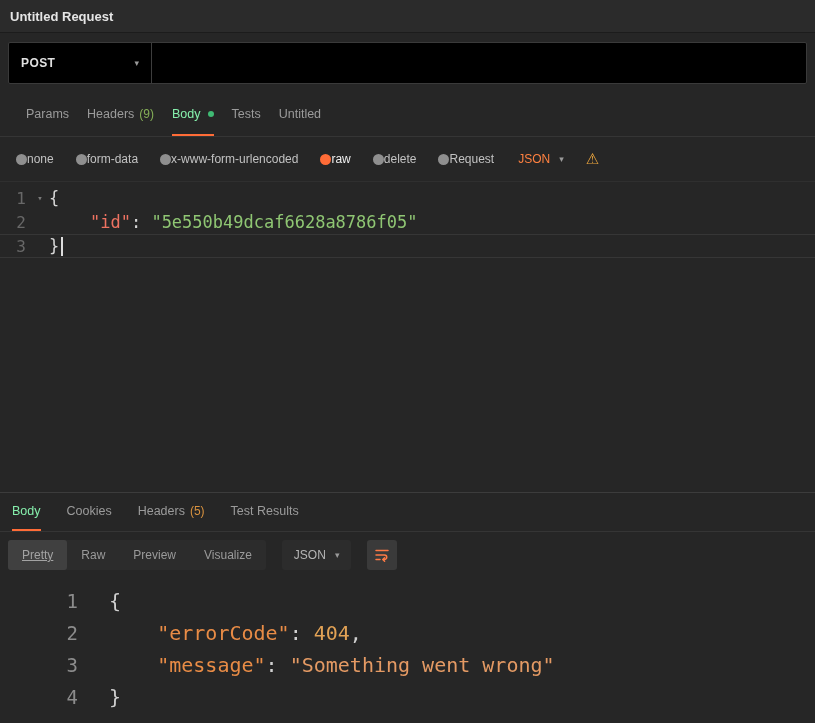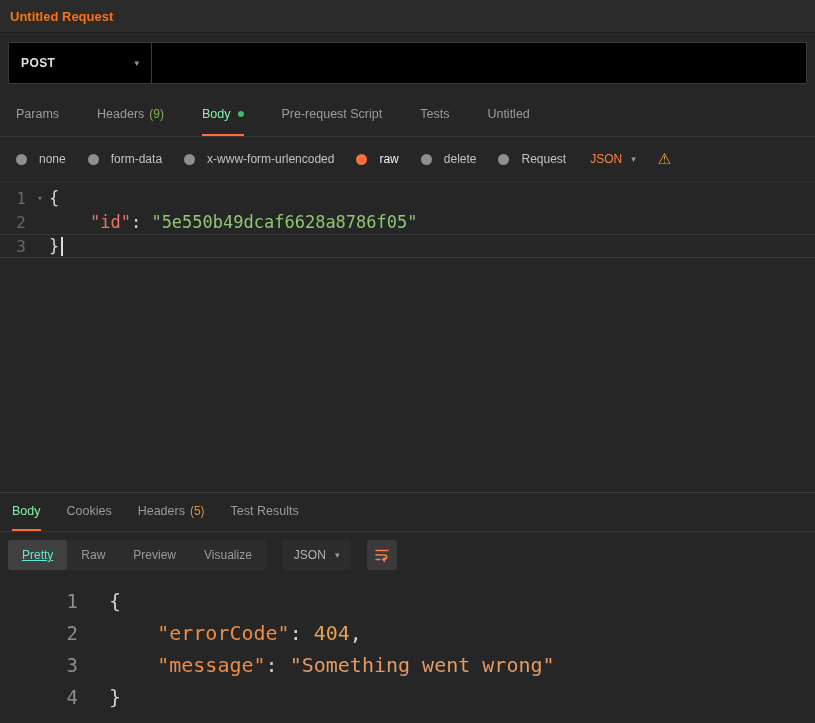--- a/index.html
+++ b/index.html
@@ -8,56 +8,56 @@
     background:#262626;color:#ccc;
     font-family:"Liberation Sans",sans-serif;
     display:flex;flex-direction:column;
     -webkit-font-smoothing:antialiased;
   }
   
   .topbar{
     height:32px;flex:none;background:#2b2b2b;border-bottom:1px solid #1c1c1c;
     display:flex;align-items:center;padding:0 10px;
   }
-  .title{font-size:13px;font-weight:600;color:#f97316;}
+  .title{font-size:13px;font-weight:600;color:#e5e5e5;}
   
   .url-row{flex:none;padding:9px 8px 10px 8px;}
   .url-bar{
     display:flex;height:40px;background:#000000;border:1px solid #3a3a3a;border-radius:2px;
   }
   .method{
     width:118px;flex:none;display:flex;align-items:center;justify-content:space-between;
     padding:0 12px;border-right:1px solid #3d3d3d;cursor:pointer;
   }
   .method-label{font-size:12px;font-weight:700;color:#e0e0e0;letter-spacing:.4px;}
   .chev{font-size:9px;color:#9a9a9a;}
   .url{flex:1;display:flex;align-items:center;padding:0 12px;font-size:13px;color:#c9c9c9;}
   
   .tabs{
-    flex:none;display:flex;align-items:stretch;gap:38px;
-    border-bottom:1px solid #353535;padding:0 16px;
+    flex:none;display:flex;align-items:stretch;gap:18px;
+    border-bottom:1px solid #353535;padding:0 26px;
   }
   .req-tabs{height:42px;}
   .resp-tabs{height:38px;padding:0 12px;gap:26px;}
   .tab{
     display:flex;align-items:center;font-size:12.5px;color:#9b9b9b;cursor:pointer;
     border-bottom:2px solid transparent;white-space:nowrap;
   }
   .tab.active{color:#86efac;border-bottom-color:#ff6c37;}
   .tab-count{margin-left:5px;font-size:12px;}
   .req-count{color:#84ae57;}
   .resp-count{color:#d8923f;}
   .tab-dot{width:6px;height:6px;border-radius:50%;background:#3fba73;margin-left:7px;flex:none;}
   
   .type-row{
     flex:none;height:44px;display:flex;align-items:center;padding:0 16px;
     border-bottom:1px solid #2f2f2f;
   }
   .radios{display:flex;align-items:center;gap:22px;}
-  .radio-opt{display:flex;align-items:center;gap:12px;cursor:pointer;}
+  .radio-opt{display:flex;align-items:center;gap:0;cursor:pointer;}
   .radio{width:11px;height:11px;border-radius:50%;background:#8f8f8f;flex:none;}
   .radio.sel{background:#ff6c37;}
   .radio-label{font-size:12px;color:#c2c2c2;white-space:nowrap;}
   .radio-opt.selected .radio-label{color:#efefef;}
   .lang{display:flex;align-items:center;gap:9px;margin-left:24px;cursor:pointer;}
   .lang-label{font-size:12px;color:#ff8140;}
   .warn{margin-left:22px;font-size:15px;color:#e8a33d;cursor:pointer;}
   
   .editor{
     font-family:"DejaVu Sans Mono",monospace;
@@ -87,21 +87,21 @@
   
   .response{flex:1;display:flex;flex-direction:column;border-top:1px solid #3c3c3c;min-height:0;}
   .resp-toolbar{
     flex:none;display:flex;align-items:center;gap:16px;padding:8px 8px 9px 8px;
   }
   .seg{display:flex;background:#2c2c2c;border-radius:3px;}
   .view-btn{
     border:none;background:transparent;color:#9a9a9a;font-size:12px;
     font-family:"Liberation Sans",sans-serif;padding:8px 14px;cursor:pointer;border-radius:3px;
   }
-  .view-btn.active{background:#404040;color:#5eead4;text-decoration:underline;}
+  .view-btn.active{background:#404040;color:#a3a3a3;text-decoration:underline;}
   .lang-select{
     display:flex;align-items:center;gap:9px;background:#2c2c2c;border-radius:3px;
     padding:8px 12px;font-size:12px;color:#b5b5b5;cursor:pointer;
   }
   .wrap-btn{
     width:30px;height:30px;flex:none;border:none;border-radius:3px;background:#3a3a3a;
     display:flex;align-items:center;justify-content:center;cursor:pointer;padding:0;
   }
 </style>
 </head>
@@ -126,23 +126,20 @@
       <div class="tab">
         <span class="tab-label">Params</span>
       </div>
       <div class="tab">
         <span class="tab-label">Headers</span>
         <span class="tab-count req-count">(9)</span>
       </div>
       <div class="tab active">
         <span class="tab-label">Body</span>
         <span class="tab-dot"></span>
-      </div>
-      <div class="tab">
-        <span class="tab-label">Pre-request Script</span>
       </div>
       <div class="tab">
         <span class="tab-label">Tests</span>
       </div>
       <div class="tab">
         <span class="tab-label">Untitled</span>
       </div>
     </nav>
 
   <div class="type-row">

